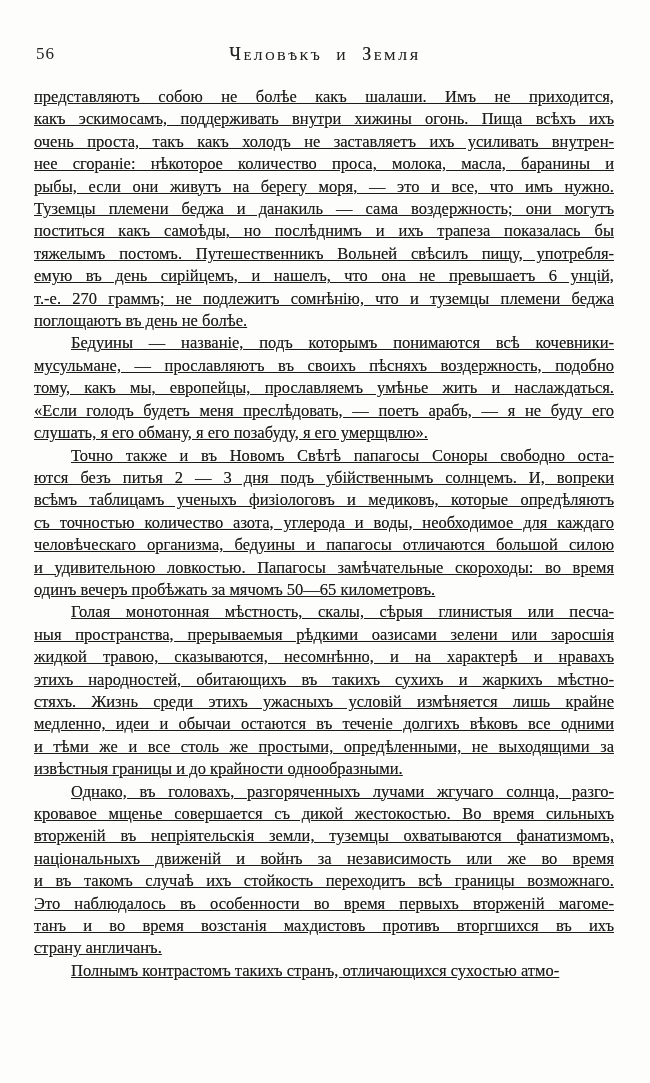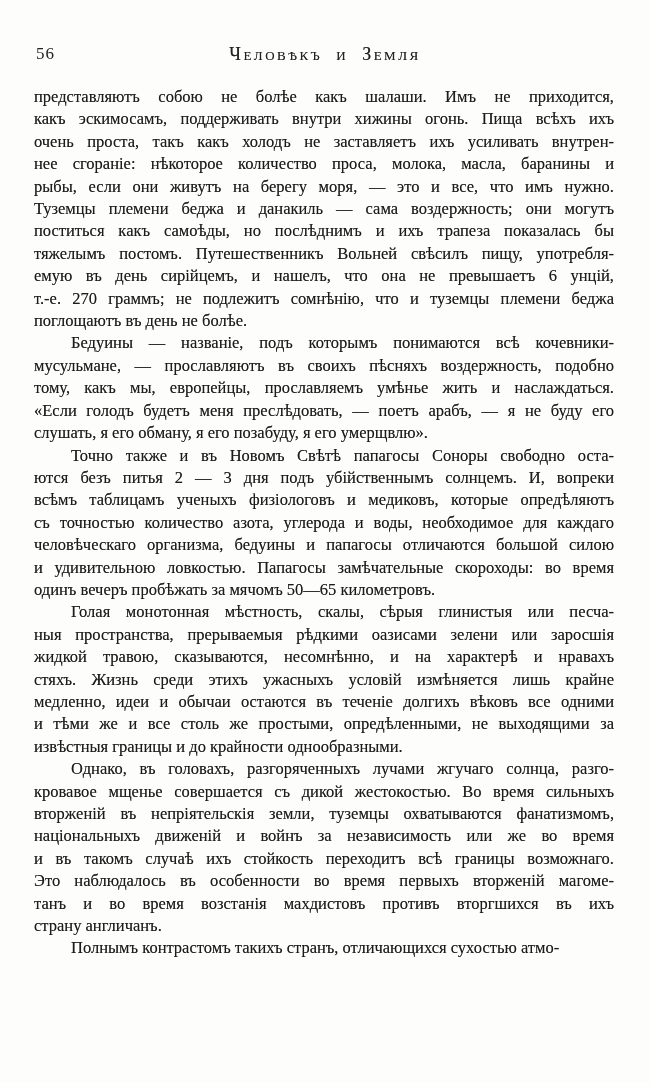--- a/index.html
+++ b/index.html
@@ -48,20 +48,21 @@
     font-size: 16.5px;
     line-height: 22.4px;
     text-shadow: 0 0 0.4px rgba(0,0,0,0.5);
   }
   .paragraph { margin: 0; padding: 0; }
   .line {
     text-align: justify;
     text-align-last: justify;
     -moz-text-align-last: justify;
     white-space: normal;
+    text-decoration: underline;
   }
   .line.last {
     text-align-last: left;
     -moz-text-align-last: left;
   }
   .line.indent {
     text-indent: 37px;
   }
 </style>
 </head>
@@ -101,20 +102,21 @@
         <div class="line">всѣмъ таблицамъ ученыхъ физіологовъ и медиковъ, которые опредѣляютъ</div>
         <div class="line">съ точностью количество азота, углерода и воды, необходимое для каждаго</div>
         <div class="line">человѣческаго организма, бедуины и папагосы отличаются большой силою</div>
         <div class="line">и удивительною ловкостью. Папагосы замѣчательные скороходы: во время</div>
         <div class="line last">одинъ вечеръ пробѣжать за мячомъ 50—65 километровъ.</div>
       </div>
       <div class="paragraph">
         <div class="line indent">Голая монотонная мѣстность, скалы, сѣрыя глинистыя или песча-</div>
         <div class="line">ныя пространства, прерываемыя рѣдкими оазисами зелени или заросшія</div>
         <div class="line">жидкой травою, сказываются, несомнѣнно, и на характерѣ и нравахъ</div>
+        <div class="line">этихъ народностей, обитающихъ въ такихъ сухихъ и жаркихъ мѣстно-</div>
         <div class="line">стяхъ. Жизнь среди этихъ ужасныхъ условій измѣняется лишь крайне</div>
         <div class="line">медленно, идеи и обычаи остаются въ теченіе долгихъ вѣковъ все одними</div>
         <div class="line">и тѣми же и все столь же простыми, опредѣленными, не выходящими за</div>
         <div class="line last">извѣстныя границы и до крайности однообразными.</div>
       </div>
       <div class="paragraph">
         <div class="line indent">Однако, въ головахъ, разгоряченныхъ лучами жгучаго солнца, разго-</div>
         <div class="line">кровавое мщенье совершается съ дикой жестокостью. Во время сильныхъ</div>
         <div class="line">вторженій въ непріятельскія земли, туземцы охватываются фанатизмомъ,</div>
         <div class="line">національныхъ движеній и войнъ за независимость или же во время</div>

